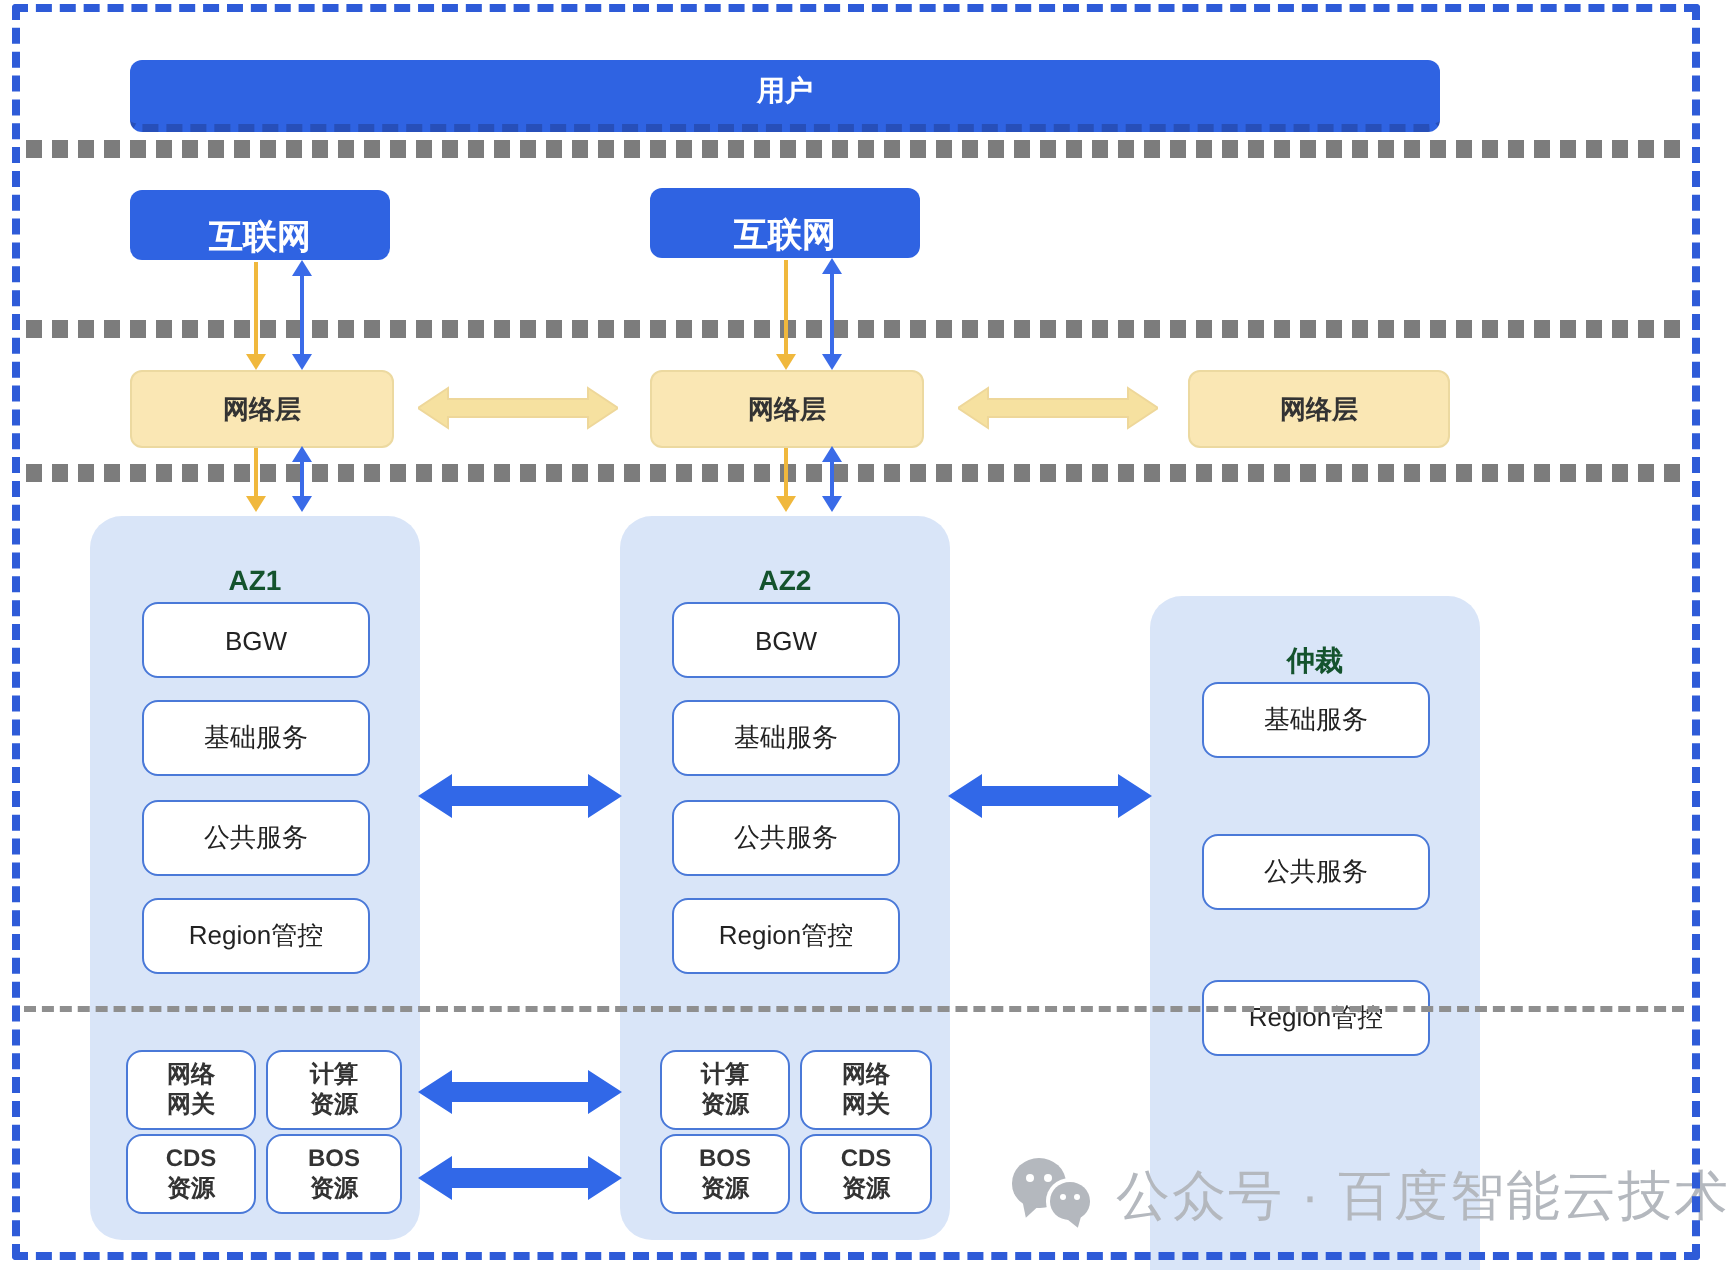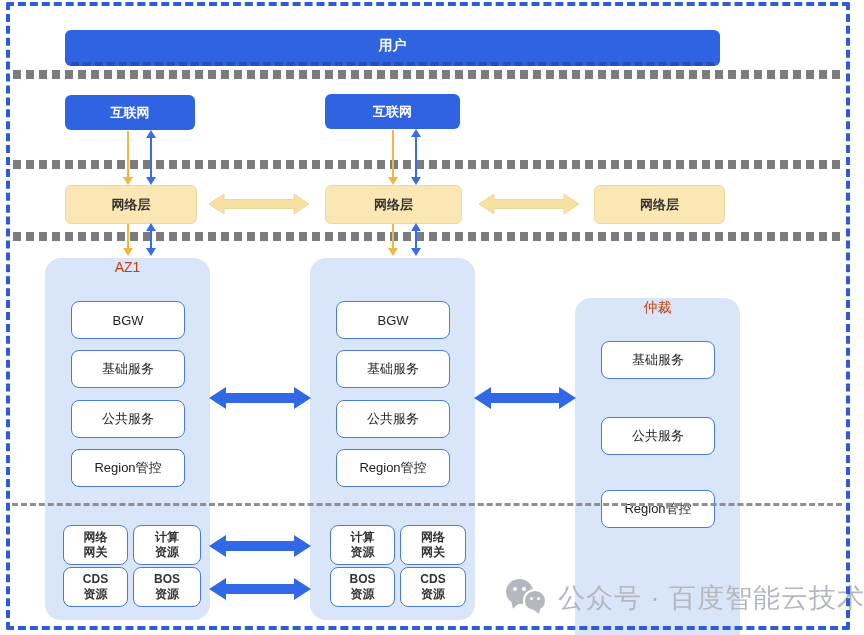--- a/index.html
+++ b/index.html
@@ -27,22 +27,22 @@
   }
   
   .bar-user{
     position:absolute;left:65px;top:30px;width:655px;height:32px;background:#2f63e2;
     border-radius:6px;border-bottom:4px dashed #274fb9;
     display:flex;align-items:center;justify-content:center;
     color:#fff;font-size:14px;font-weight:bold;z-index:1;
   }
   .box-internet{
     position:absolute;height:35px;background:#2f63e2;border-radius:6px;
-    display:flex;align-items:center;justify-content:center;
-    color:#fff;font-size:13px;font-weight:bold;z-index:1;
+    display:flex;align-items:flex-end;justify-content:center;
+    color:#fff;font-size:17px;font-weight:bold;z-index:1;
   }
   .inet1{left:65px;top:95px;width:130px;}
   .inet2{left:325px;top:94px;width:135px;}
   
   .box-netlayer{
     position:absolute;top:185px;height:37px;background:#fae7b4;border:1px solid #ecd9a0;
     border-radius:6px;display:flex;align-items:center;justify-content:center;
     color:#333;font-size:13px;font-weight:bold;z-index:1;
   }
   .net1{left:65px;width:130px;}
@@ -57,22 +57,22 @@
   .tri.down.blue-t{border-top:8px solid #3a6be8;}
   .tri.up.blue-t{border-bottom:8px solid #3a6be8;}
   
   .zone{
     position:absolute;top:258px;width:165px;background:#d9e5f8;border-radius:16px;z-index:1;
   }
   .zone.z1{left:45px;height:362px;}
   .zone.z2{left:310px;height:362px;}
   .zone.z3{left:575px;height:432px;margin-top:40px;}
   .zone-title{
-    position:absolute;top:1px;left:0;width:100%;text-align:center;
-    font-size:14px;font-weight:400;color:#c2410c;
+    position:absolute;top:24px;left:0;width:100%;text-align:center;
+    font-size:14px;font-weight:700;color:#14532d;
   }
   .svc{
     position:absolute;left:26px;width:112px;height:36px;background:#fff;
     border:1.5px solid #4a79d8;border-radius:8px;
     display:flex;align-items:center;justify-content:center;
     font-size:13px;color:#222;
   }
   .res{
     position:absolute;height:38px;background:#fff;border:1.5px solid #4a79d8;border-radius:8px;
     display:flex;flex-direction:column;align-items:center;justify-content:center;
@@ -185,20 +185,21 @@
       <span>CDS</span>
       <span>资源</span>
     </div>
     <div class="res" style="left:88px;top:309px;width:66px;">
       <span>BOS</span>
       <span>资源</span>
     </div>
   </div>
 
   <div class="zone z2">
+    <div class="zone-title">AZ2</div>
     <div class="svc" style="top:43px;">
         <span>BGW</span>
       </div>
     <div class="svc" style="top:92px;">
         <span>基础服务</span>
       </div>
     <div class="svc" style="top:142px;">
         <span>公共服务</span>
       </div>
     <div class="svc" style="top:191px;">

